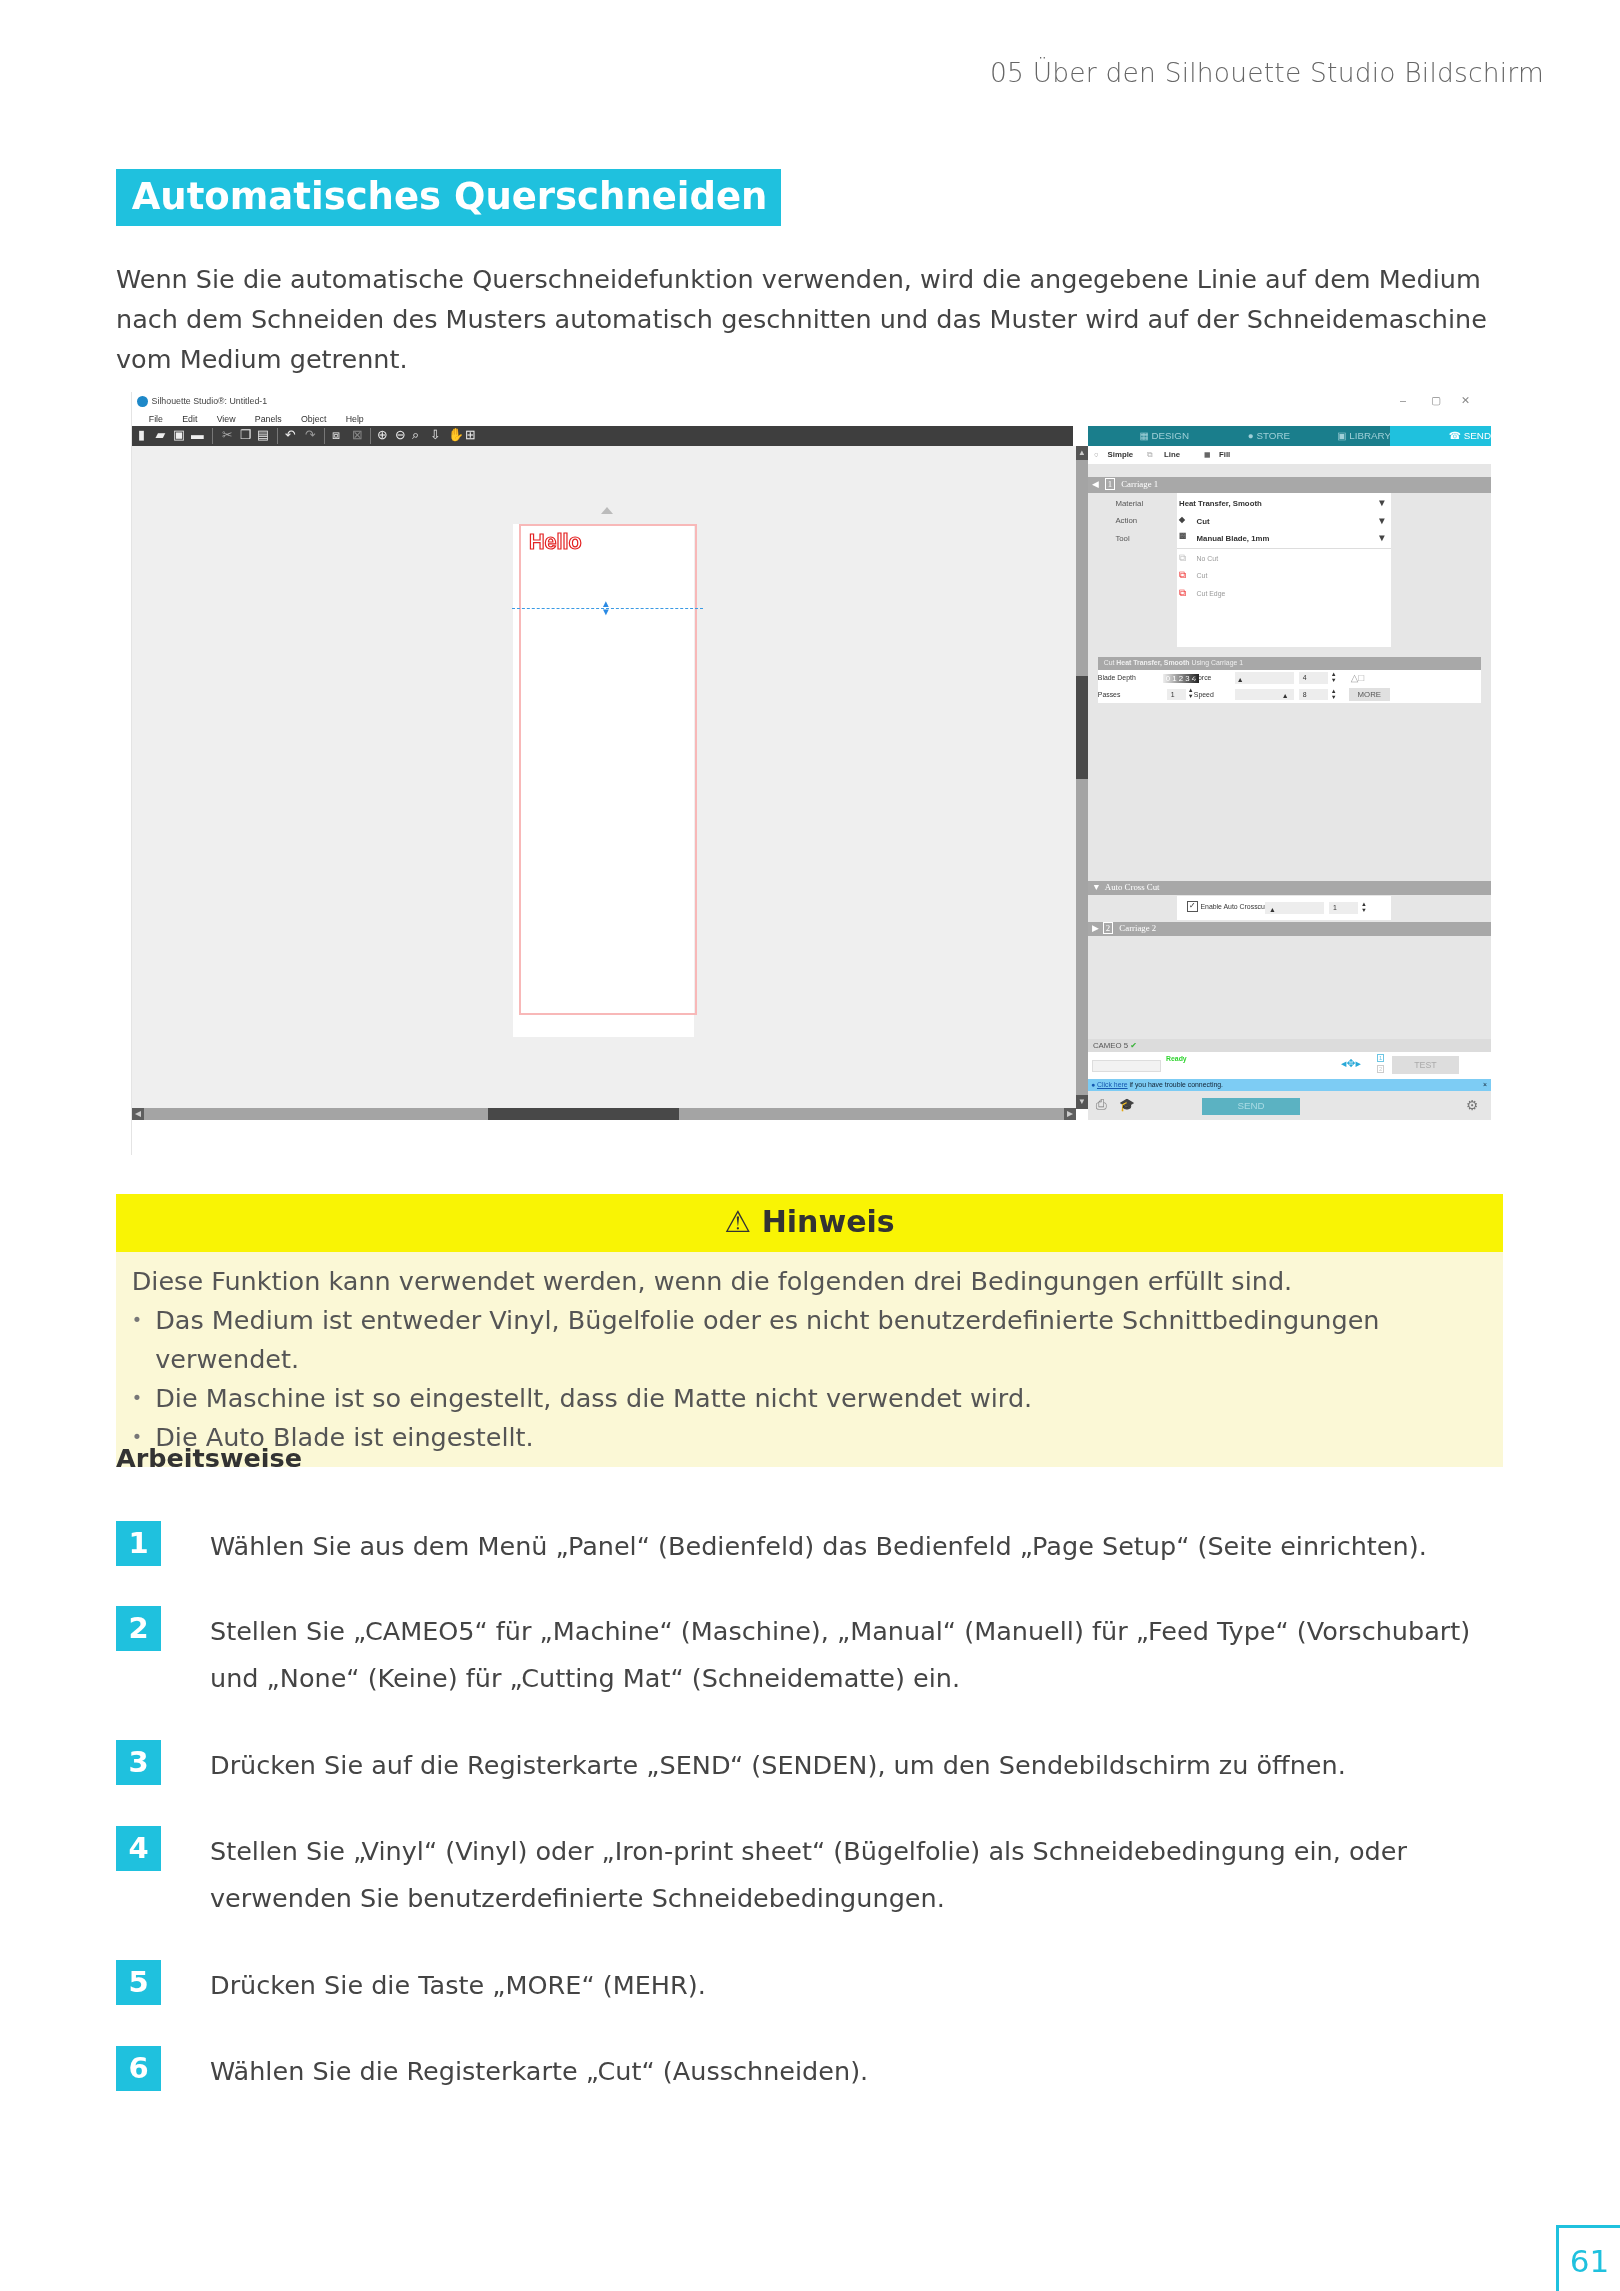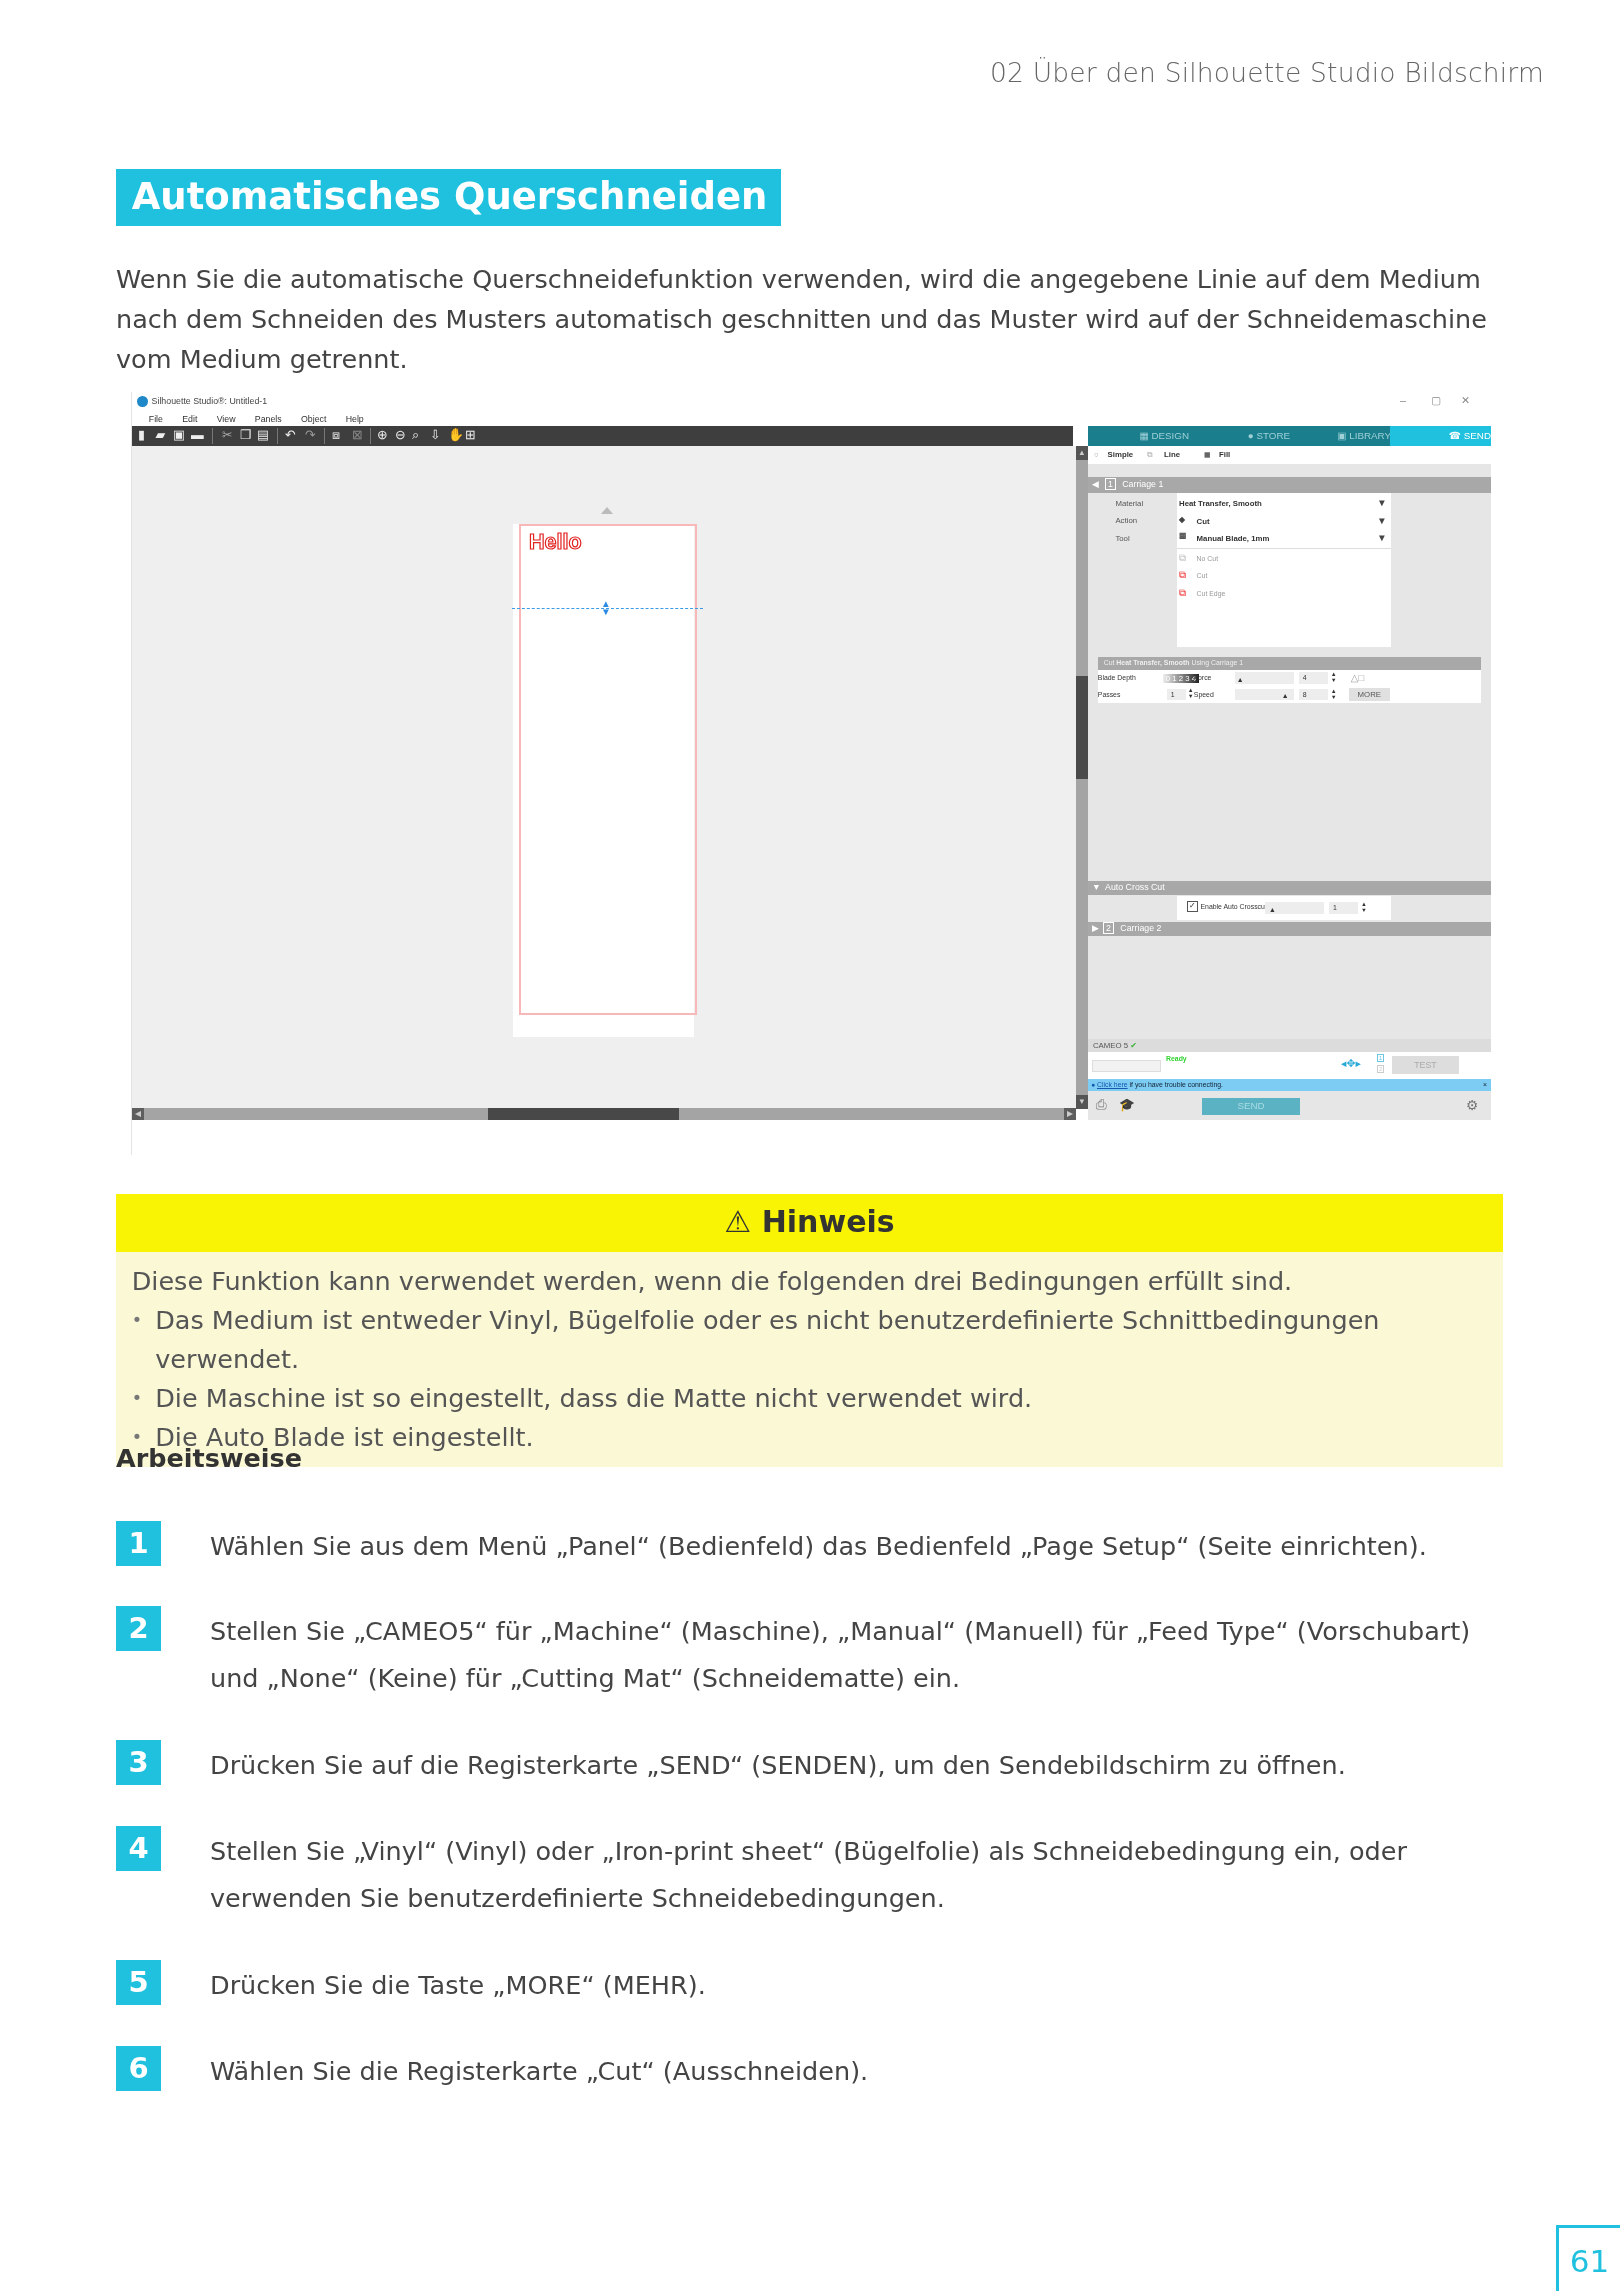--- a/index.html
+++ b/index.html
@@ -32,21 +32,21 @@
   .hscroll { position:absolute; left:0; top:716px; width:944px; height:11.8px; background:#a4a4a4; }
   .hscroll .thumb { position:absolute; left:356px; top:0; width:191px; height:11.8px; background:#484848; }
   .hscroll .l, .hscroll .r { position:absolute; top:0; width:11.8px; height:11.8px; background:#5e5e5e; color:#ccc; font-size:7.8px; text-align:center; line-height:11.8px; }
 
   .panel { position:absolute; left:956px; top:34px; width:403px; height:694px; background:#e6e6e6; }
   .navtabs { position:absolute; left:0; top:0; width:403px; height:19.6px; background:#1a7e8c; }
   .navtab { position:absolute; top:0; height:19.6px; width:101px; color:#9fd0d8; font-size:9.8px; line-height:19.6px; text-align:right; }
   .navtab.active { background:#1fc1de; color:#fff; }
   .modebar { position:absolute; left:0; top:19.6px; width:403px; height:18.6px; background:#fff; font-size:7.8px; font-weight:bold; color:#333; }
   .modebar .m { position:absolute; top:4.9px; }
-  .carriage-head { position:absolute; left:0; width:403px; height:15.7px; background:#a8a8a8; color:#fff; font-size:8.8px; line-height:15.7px; }
+  .carriage-head { position:absolute; left:0; width:403px; height:15.7px; background:#a8a8a8; color:#fff; font-size:8.8px; line-height:15.7px;font-family:Liberation Serif, serif; }
   .field-label { position:absolute; font-size:7.8px; color:#555; }
   .field-val { position:absolute; font-size:7.8px; color:#333; font-weight:bold; }
   .dd-arrow { position:absolute; font-size:9.8px; color:#444; }
   .opt { position:absolute; font-size:6.9px; color:#999; }
   .cuthead { position:absolute; left:9.8px; top:266px; width:383px; height:12.7px; background:#a8a8a8; color:#eee; font-size:6.9px; line-height:12.7px; padding-left:5.9px; box-sizing:border-box; }
   .cutbox { position:absolute; left:9.8px; top:278px; width:383px; height:33px; background:#fff; font-size:6.9px; color:#333; }
   .slider { position:absolute; height:11.8px; background:#ededed; }
   .numbox { position:absolute; height:11.8px; background:#ededed; font-size:6.9px; line-height:11.8px; padding-left:3.9px; box-sizing:border-box; }
   .more-btn { position:absolute; background:#e0e0e0; color:#555; font-size:7.8px; text-align:center; line-height:13.7px; }
   .acc-box { position:absolute; left:89px; top:353px; width:214px; height:23.5px; background:#fff; font-size:6.9px; color:#333; }
@@ -64,21 +64,21 @@
   .note-body .li:before { content:"•"; position:absolute; left:0; top:0; font-size:17.6px; color:#777; }
   .arb { position:absolute; left:116px; top:1443px; font-size:25.5px; font-weight:bold; color:#333; }
   .step { position:absolute; left:116px; width:1392px; }
   .step .num { position:absolute; left:0; top:0; width:45px; height:45px; background:#1fc1de; color:#fff; font-size:29px; font-weight:bold; text-align:center; line-height:45px; }
   .step .txt { position:absolute; left:94px; top:2px; width:1304px; font-size:25.5px; line-height:47px; color:#444; }
   .pagenum { position:absolute; left:1556px; top:2225px; width:64px; height:81px; border-top:3.9px solid #1fc1de; border-left:3.9px solid #1fc1de; box-sizing:border-box; color:#1fc1de; font-size:31px; text-align:center; line-height:59px; padding-top:3.9px; }
 </style>
 </head>
 <body>
 
-<div class="running-head">02 Über den Silhouette Studio Bildschirm</div>
+<div class="running-head">05 Über den Silhouette Studio Bildschirm</div>
 <div class="section-title">Automatisches Querschneiden</div>
 <div class="intro">Wenn Sie die automatische Querschneidefunktion verwenden, wird die angegebene Linie auf dem Medium nach dem Schneiden des Musters automatisch geschnitten und das Muster wird auf der Schneidemaschine vom Medium getrennt.</div>
 
 <div class="shot">
   <div class="titlebar">
     <span class="logo"></span>
     <span class="t">Silhouette Studio®: Untitled-1</span>
     <span class="winctl" style="left:1268px">–</span>
     <span class="winctl" style="left:1299px">▢</span>
     <span class="winctl" style="left:1329px">✕</span>

